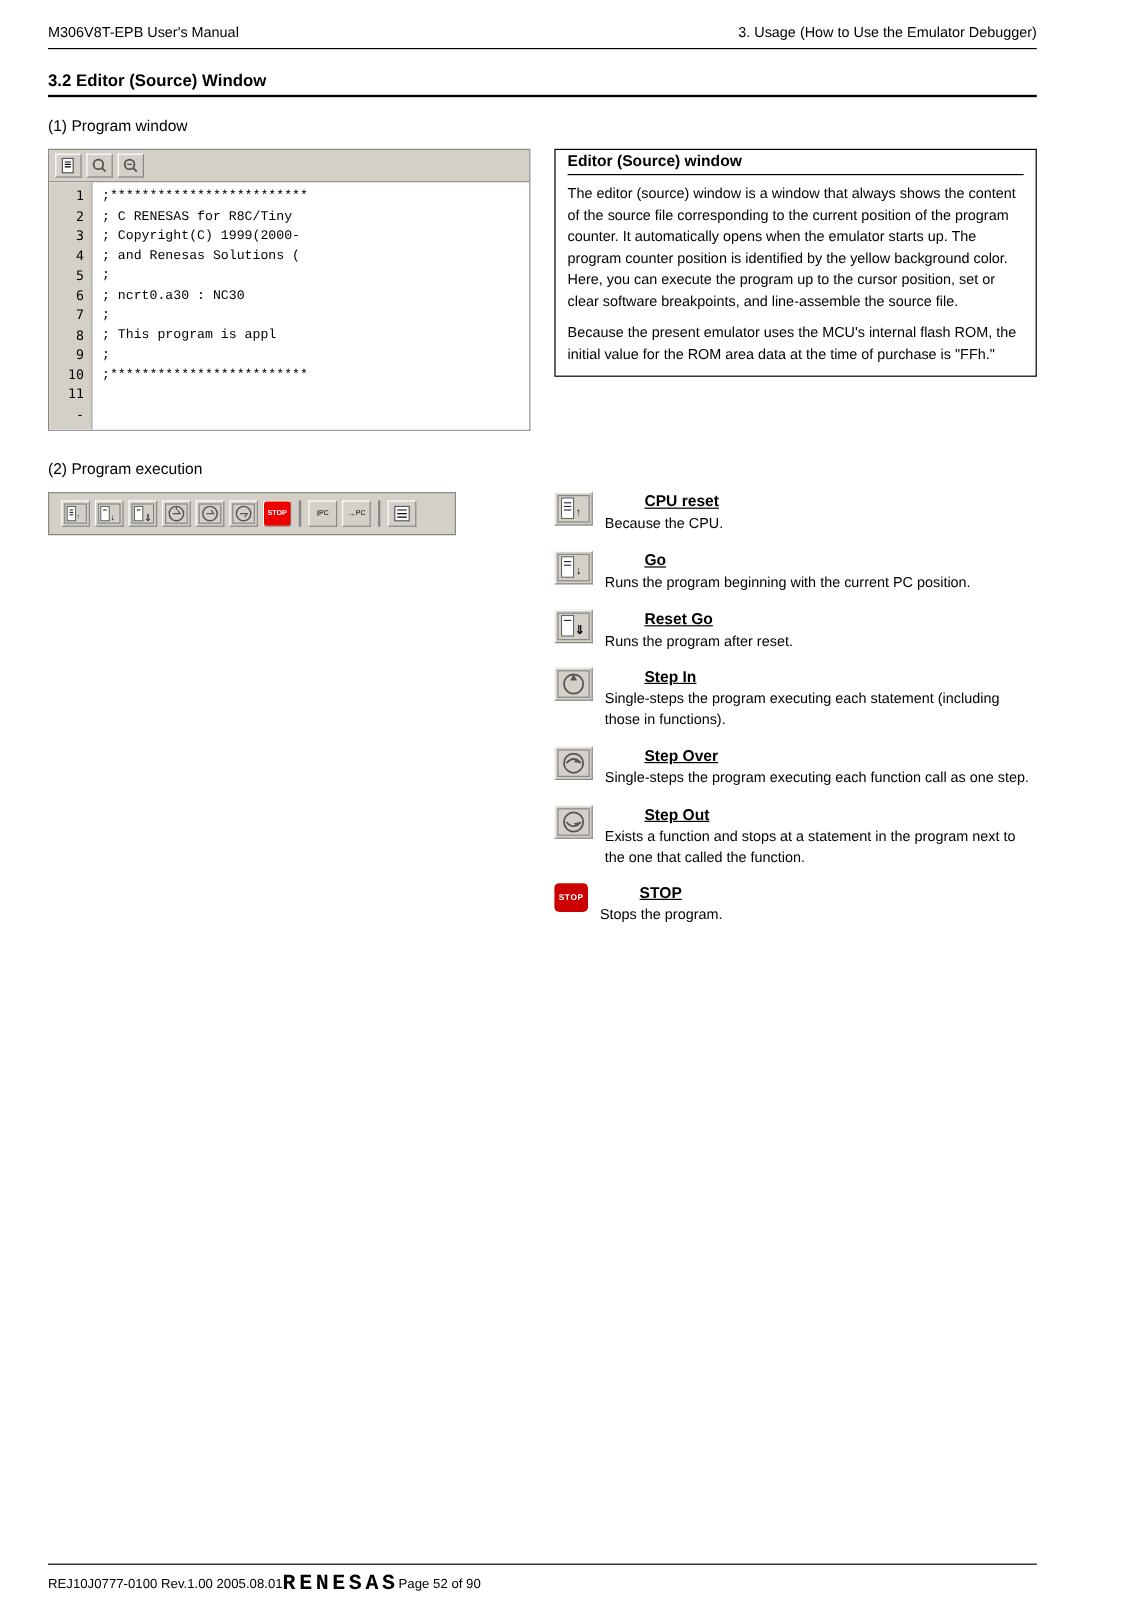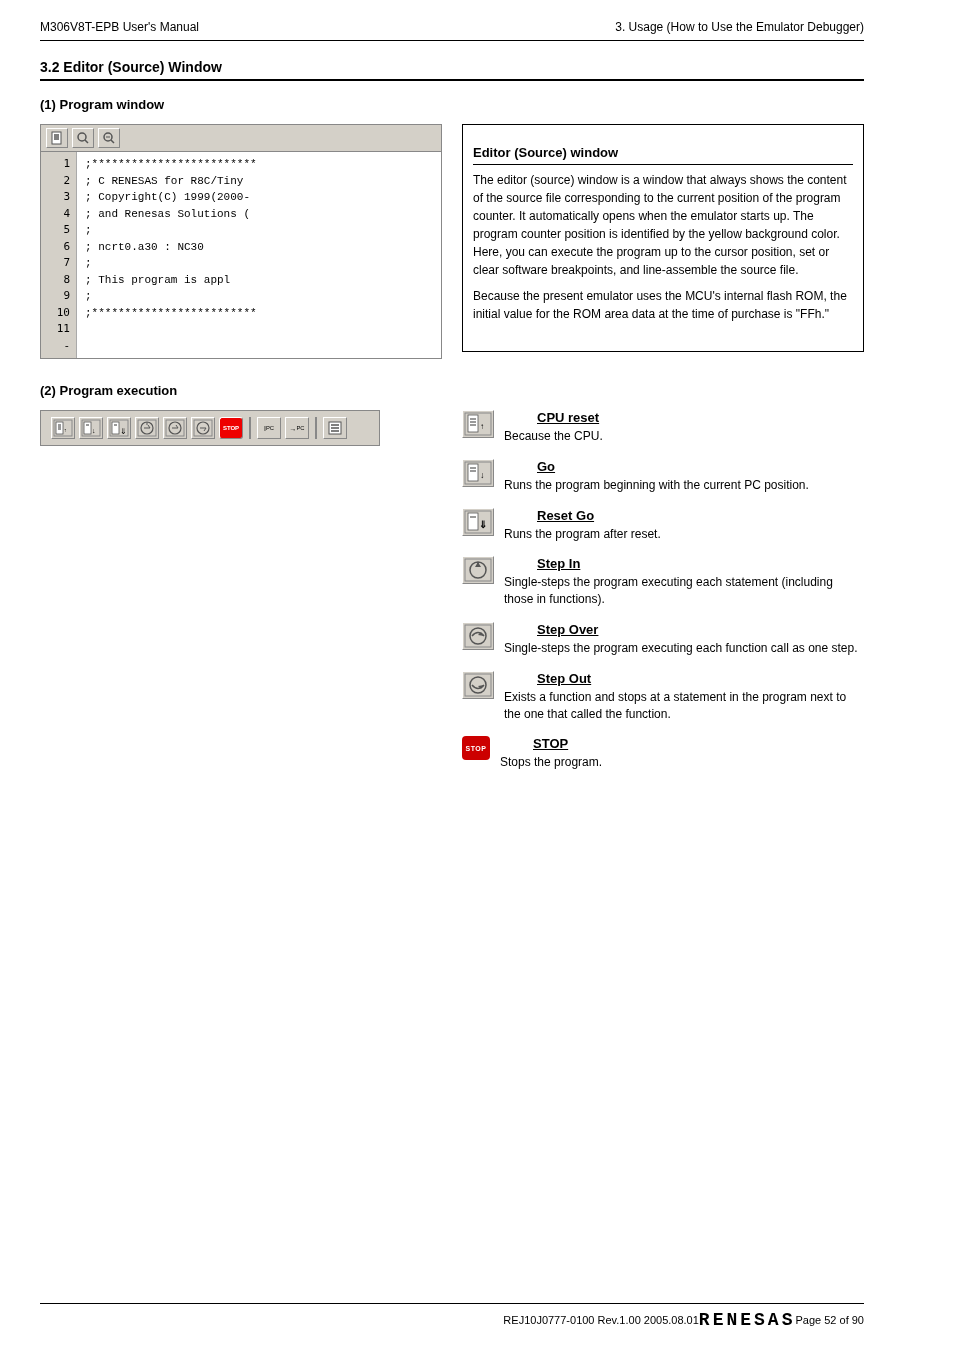--- a/index.html
+++ b/index.html
@@ -27,21 +27,21 @@
     }
     .section-title {
       font-size: 14px;
       font-weight: bold;
       border-bottom: 2px solid #000;
       padding-bottom: 4px;
       margin-bottom: 16px;
     }
     .subsection-title {
       font-size: 13px;
-      font-weight: bold;
+      font-weight: normal;
       margin-bottom: 12px;
     }
     .two-col {
       display: flex;
       gap: 20px;
       margin-bottom: 24px;
     }
     .col-left {
       flex: 1;
     }
@@ -92,21 +92,21 @@
     .code-area {
       padding: 4px 8px;
       line-height: 1.5;
       color: #000;
       font-family: 'Courier New', monospace;
       font-size: 11px;
     }
     
     .info-box {
       border: 1px solid #000;
-      padding: 20px 10px;
+      padding: 1px 10px;
     }
     .info-box-title {
       font-weight: bold;
       font-size: 13px;
       border-bottom: 1px solid #000;
       margin-bottom: 6px;
       padding-bottom: 4px;
     }
     .info-box p {
       font-size: 12px;
@@ -195,21 +195,21 @@
     }
     
     .footer {
       position: absolute;
       bottom: 20px;
       left: 40px;
       right: 40px;
       border-top: 1px solid #000;
       padding-top: 6px;
       display: flex;
-      justify-content: flex-end;
+      justify-content: flex-start;
       align-items: center;
       font-size: 11px;
     }
     .renesas-logo {
       font-family: Liberation Mono, monospace;
       font-size: 18px;
       font-weight: bold;
       letter-spacing: 3px;
       color: #000;
     }

